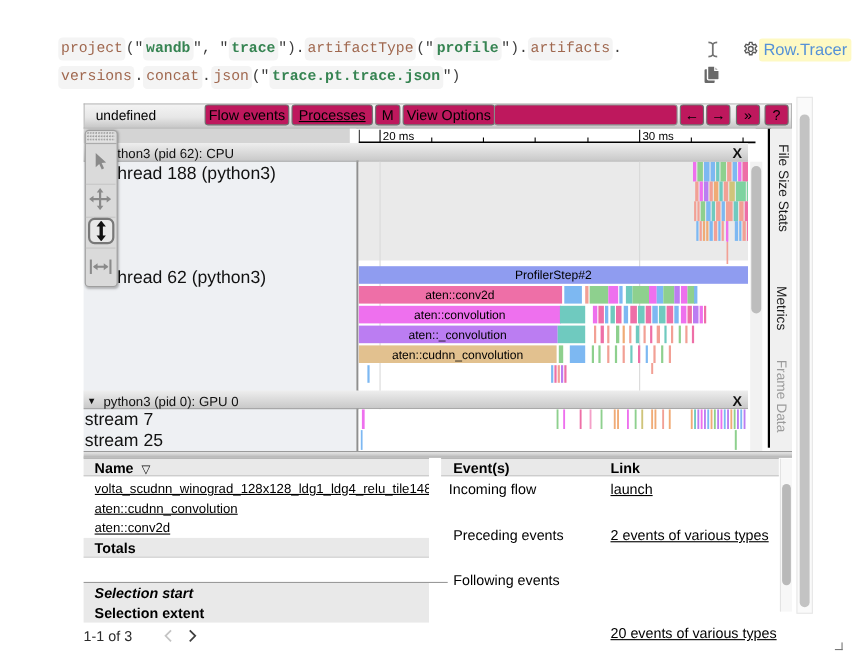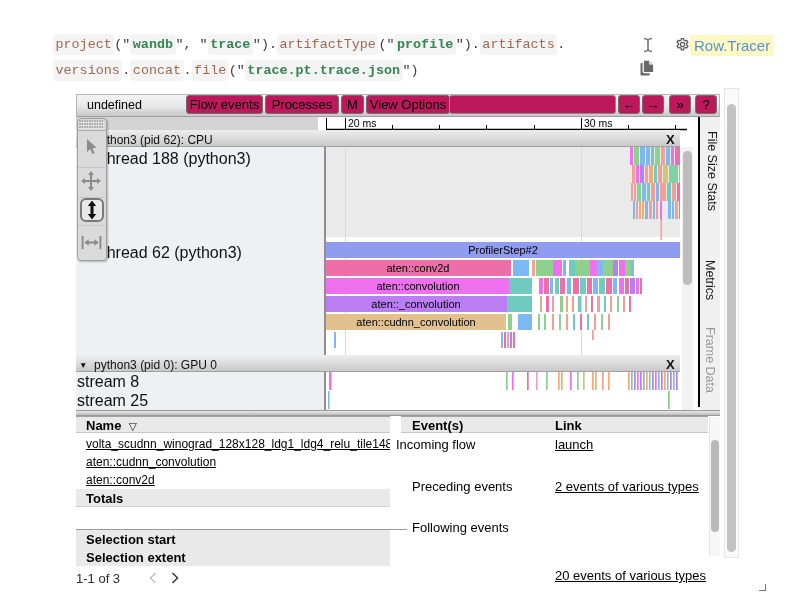--- a/index.html
+++ b/index.html
@@ -21,21 +21,21 @@
 .band{position:absolute;left:76px;width:314px;background:#e9e9e9;}
 .bl{font-size:13px;font-weight:bold;color:#000;}
 .link{font-size:12.5px;color:#000;text-decoration:underline;white-space:nowrap;}
 .cell{position:absolute;font-size:13px;color:#000;white-space:nowrap;}
 </style>
 </head>
 <body>
 <div id="page">
 
   <div class="abs mono" style="left:53px;top:36.5px;"><span class="pill kw">project</span><span class="pun">("</span><span class="pill str">wandb</span><span class="pun">", "</span><span class="pill str">trace</span><span class="pun">").</span><span class="pill kw">artifactType</span><span class="pun">("</span><span class="pill str">profile</span><span class="pun">").</span><span class="pill kw">artifacts</span><span class="pun">.</span></div>
-  <div class="abs mono" style="left:53px;top:62.5px;"><span class="pill kw">versions</span><span class="pun">.</span><span class="pill kw">concat</span><span class="pun">.</span><span class="pill kw">file</span><span class="pun">("</span><span class="pill str">trace.pt.trace.json</span><span class="pun">")</span></div>
+  <div class="abs mono" style="left:53px;top:62.5px;"><span class="pill kw">versions</span><span class="pun">.</span><span class="pill kw">concat</span><span class="pun">.</span><span class="pill kw">json</span><span class="pun">("</span><span class="pill str">trace.pt.trace.json</span><span class="pun">")</span></div>
 
   <svg class="abs" style="left:641px;top:37px;" width="14" height="16" viewBox="0 0 14 16">
     <g stroke="#737373" stroke-width="1.6" fill="none">
       <path d="M3 1.5 Q5.5 1.5 7 3 Q8.5 1.5 11 1.5"></path>
       <path d="M3 14.5 Q5.5 14.5 7 13 Q8.5 14.5 11 14.5"></path>
       <line x1="7" y1="3" x2="7" y2="13"></line>
     </g>
   </svg>
 
   <svg class="abs" style="left:675px;top:37px;" width="15" height="15" viewBox="0 0 24 24">
@@ -46,21 +46,21 @@
 
   <svg class="abs" style="left:640px;top:59px;" width="15" height="18" viewBox="0 0 15 18">
     <rect x="0.5" y="4" width="9.2" height="12.5" rx="1" fill="#696969"></rect>
     <path d="M4.2 1 h5.6 l4 4 v7.6 a1 1 0 0 1 -1 1 h-8.6 a1 1 0 0 1 -1 -1 v-10.6 a1 1 0 0 1 1 -1 Z" fill="#696969" stroke="#ffffff" stroke-width="1.3"></path>
     <path d="M9.8 1 v4 h4 Z" fill="#9a9a9a" stroke="#ffffff" stroke-width="1.1"></path>
   </svg>
 
   <div class="abs" style="left:76px;top:94px;width:644px;height:23px;background:linear-gradient(180deg,#f3f3f3,#e7e7e7 55%,#c7c7c7);border:1px solid #b5b5b5;border-bottom:1px solid #9e9e9e;box-sizing:border-box;"></div>
   <div class="abs" style="left:87px;top:98px;font-size:12.5px;color:#000;">undefined</div>
   <div class="btn" style="left:186px;top:95px;width:77px;height:19px;">Flow events</div>
-  <div class="btn" style="left:265px;top:95px;width:74px;height:19px;">Processes</div>
+  <div class="btn" style="left:265px;top:95px;width:74px;height:19px;text-decoration:underline;">Processes</div>
   <div class="btn" style="left:341px;top:95px;width:23px;height:19px;">M</div>
   <div class="btn" style="left:366px;top:95px;width:84px;height:19px;">View Options</div>
   <div class="btn" style="left:449px;top:95px;width:167px;height:19px;border-color:#8a8a8a;"></div>
   <div class="btn" style="left:618px;top:95px;width:22px;height:19px;">←</div>
   <div class="btn" style="left:642px;top:95px;width:22px;height:19px;">→</div>
   <div class="btn" style="left:669px;top:95px;width:22px;height:19px;">»</div>
   <div class="btn" style="left:695px;top:95px;width:22px;height:19px;">?</div>
 
   <div class="abs" style="left:76px;top:117px;width:248px;height:13px;background:#d4d4d4;"></div>
 
@@ -235,21 +235,21 @@
       <rect x="181" y="185" width="2" height="16" fill="#f2a095"></rect>
       <rect x="184" y="185" width="2" height="16" fill="#bb7df2"></rect>
       <rect x="187" y="185" width="2" height="16" fill="#ee6fa7"></rect>
     </svg>
 
   <div class="hdrbar" style="top:355px;"></div>
   <div class="trackname" style="left:79px;top:358px;font-size:12px;"><span style="font-size:8.5px;vertical-align:1.5px;">▼</span>&nbsp; python3 (pid 0): GPU 0</div>
   <div class="xbtn" style="left:666px;top:357px;">X</div>
 
   <div class="abs" style="left:326px;top:372px;width:354px;height:38px;background:#fff;"></div>
-  <div class="trackname" style="left:77px;top:373px;font-size:16px;">stream 8</div>
+  <div class="trackname" style="left:77px;top:373px;font-size:16px;">stream 7</div>
   <div class="trackname" style="left:77px;top:392px;font-size:16px;">stream 25</div>
   <svg id="gpubars" class="abs" style="left:326px;top:372px;" width="354" height="38" viewBox="0 0 354 38">
       <rect x="3" y="0" width="2.5" height="18" fill="#ee70ee"></rect>
       <rect x="180" y="0" width="1.7" height="18" fill="#8ed08e"></rect>
       <rect x="186" y="0" width="1.7" height="18" fill="#ee70ee"></rect>
       <rect x="201" y="0" width="1.7" height="18" fill="#ee6fa7"></rect>
       <rect x="210" y="0" width="1.7" height="18" fill="#f4a0c8"></rect>
       <rect x="220" y="0" width="1.7" height="18" fill="#8ed08e"></rect>
       <rect x="232" y="0" width="1.7" height="18" fill="#f0ab76"></rect>
       <rect x="235" y="0" width="1.7" height="18" fill="#f0ab76"></rect>
@@ -286,27 +286,27 @@
   <div class="band" style="top:416px;height:17px;border-top:1px solid #a2a2a2;border-bottom:1px solid #c6c6c6;box-sizing:border-box;"></div>
   <div class="cell bl" style="left:86px;top:418px;">Name&nbsp;&nbsp;<span style="font-size:10.5px;font-weight:normal;">▽</span></div>
   <div class="abs" style="left:76px;top:434px;width:314px;height:55px;background:#fff;"></div>
   <div class="cell link" style="left:86px;top:437px;width:304px;overflow:hidden;font-size:12px;">volta_scudnn_winograd_128x128_ldg1_ldg4_relu_tile148t8r4s4</div>
   <div class="cell link" style="left:86px;top:455px;font-size:12px;">aten::cudnn_convolution</div>
   <div class="cell link" style="left:86px;top:473px;font-size:12px;">aten::conv2d</div>
   <div class="band" style="top:489px;height:18px;border-bottom:1px solid #cfcfcf;box-sizing:border-box;"></div>
   <div class="cell bl" style="left:86px;top:491px;">Totals</div>
   <div class="abs" style="left:76px;top:529px;width:331px;height:1px;background:#9a9a9a;"></div>
   <div class="band" style="top:530px;height:36px;"></div>
-  <div class="cell bl" style="left:86px;top:532px;">Selection start</div>
+  <div class="cell bl" style="left:86px;top:532px;font-style:italic;">Selection start</div>
   <div class="cell bl" style="left:86px;top:550px;">Selection extent</div>
 
   <div class="abs" style="left:401px;top:416px;width:307px;height:17px;background:#e9e9e9;border-top:1px solid #a2a2a2;border-bottom:1px solid #c6c6c6;box-sizing:border-box;"></div>
   <div class="cell bl" style="left:412px;top:418px;">Event(s)</div>
   <div class="cell bl" style="left:555px;top:418px;">Link</div>
-  <div class="cell" style="left:396px;top:437px;text-align:right;">Incoming flow</div>
+  <div class="cell" style="left:408px;top:437px;text-align:right;">Incoming flow</div>
   <div class="cell link" style="left:555px;top:437px;">launch</div>
   <div class="cell" style="left:412px;top:479px;">Preceding events</div>
   <div class="cell link" style="left:555px;top:479px;">2 events of various types</div>
   <div class="cell" style="left:412px;top:520px;">Following events</div>
   <div class="cell link" style="left:555px;top:520px;margin-top:48px;">20 events of various types</div>
 
   <div class="abs" style="left:709px;top:417px;width:11px;height:139px;background:#f7f7f7;border-left:1px solid #e3e3e3;box-sizing:border-box;"></div>
   <div class="abs" style="left:711px;top:440px;width:8px;height:92px;background:#b9b9b9;border-radius:4px;"></div>
 
   <div class="abs" style="left:682px;top:147px;width:11px;height:263px;background:#f2f2f2;"></div>

